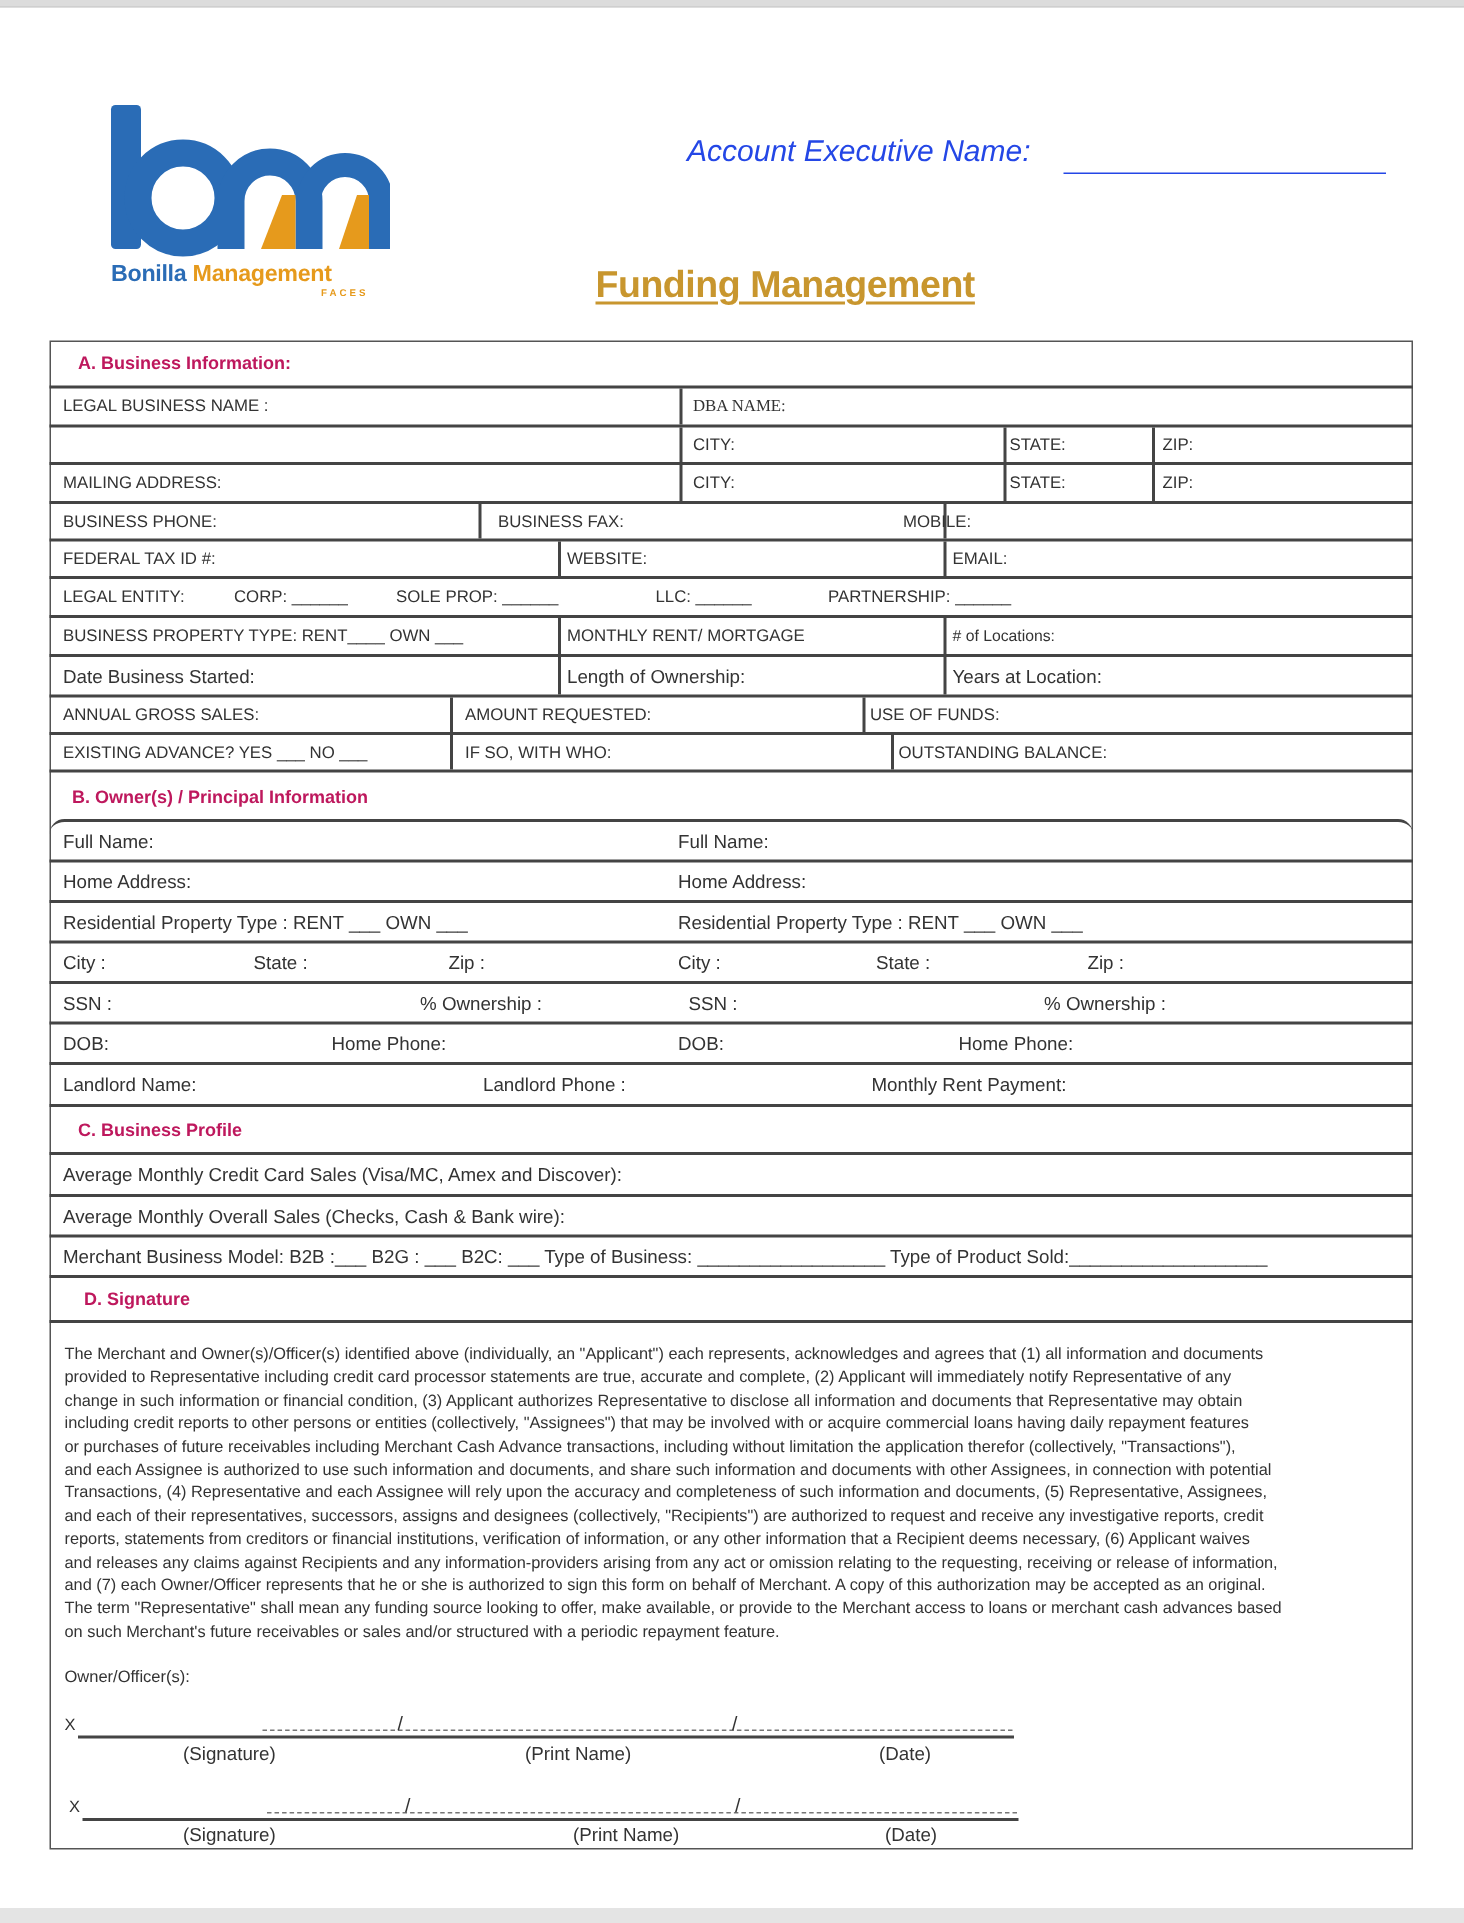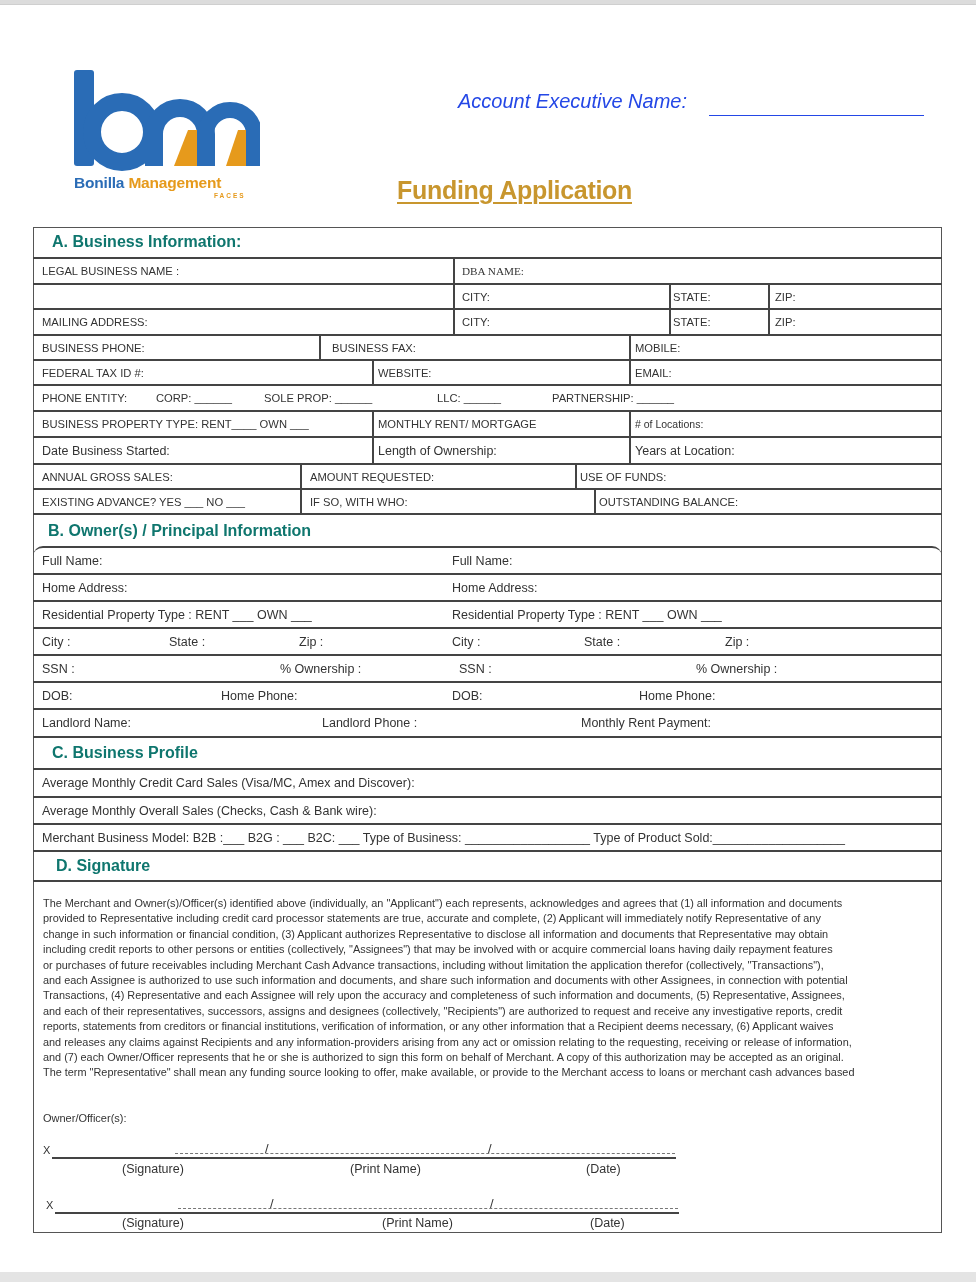--- a/index.html
+++ b/index.html
@@ -18,21 +18,21 @@
   .ae { position:absolute; left:458px; top:90px; font-size:20px; font-style:italic; color:#2447e6; white-space:nowrap; }
   .ae-line { position:absolute; left:709px; top:115px; width:215px; height:0; border-bottom:1.5px solid #2447e6; }
   .title { position:absolute; left:397px; top:176px; font-size:25px; font-weight:bold; color:#c8962e; text-decoration:underline; text-underline-offset:3px; text-decoration-thickness:2px; white-space:nowrap; letter-spacing:-0.3px; }
 
   
   .frame { position:absolute; left:33px; top:227px; width:909px; height:1006px; border:1.5px solid #555; box-sizing:border-box; }
   .row { position:absolute; left:33px; width:909px; box-sizing:border-box; border-top:2px solid #444; }
   .cell { position:absolute; top:0; bottom:0; box-sizing:border-box; font-size:11.2px; color:#333; padding-left:9px; display:flex; align-items:center; white-space:nowrap; }
   .cell.big { font-size:12.5px; }
   .vl { position:absolute; top:0; bottom:0; width:0; border-left:2px solid #444; }
-  .sec { position:absolute; left:33px; width:909px; box-sizing:border-box; border-top:2px solid #444; font-weight:bold; font-size:16px; color:#0f766e; display:flex; align-items:center; }
+  .sec { position:absolute; left:33px; width:909px; box-sizing:border-box; border-top:2px solid #444; font-weight:bold; font-size:12px; color:#be185d; display:flex; align-items:center; }
   .txt { position:absolute; white-space:nowrap; font-size:11px; color:#333; }
 
   .legal { position:absolute; left:43px; top:896px; width:890px; font-size:10.9px; line-height:15.4px; color:#333; text-align:left; }
   .legal span { display:block; white-space:nowrap; }
 
   .sigline { position:absolute; height:0; border-bottom:2px solid #444; }
   .sigdash { position:absolute; height:0; border-bottom:1px dashed #777; }
   .sig-lbl { position:absolute; font-size:12.5px; color:#333; white-space:nowrap; }
 </style>
 </head>
@@ -53,21 +53,21 @@
   </svg>
   <div class="logo-text">
     <span class="b">Bonilla</span>
     <span class="m">Management</span>
   </div>
   <div class="logo-sub">FACES</div>
 </div>
 
 <div class="ae">Account Executive Name:</div>
 <div class="ae-line"></div>
-<div class="title">Funding Application</div>
+<div class="title">Funding Management</div>
 
 <div class="frame"></div>
 
 <div class="sec" style="top:227px;height:30px;border-top:none;padding-left:19px;">A. Business Information:</div>
 
 <div class="row" style="top:257px;height:26px;">
   <div class="cell" style="left:0;width:420px;">LEGAL BUSINESS NAME :</div>
   <div class="vl" style="left:420px;"></div>
   <div class="cell" style="left:420px;right:0;font-family:Liberation Serif, serif;">DBA NAME:</div>
 </div>
@@ -89,33 +89,33 @@
   <div class="cell" style="left:631px;width:105px;">STATE:</div>
   <div class="vl" style="left:735px;"></div>
   <div class="cell" style="left:733px;right:0;">ZIP:</div>
 </div>
 
 <div class="row" style="top:334px;height:25px;">
   <div class="cell" style="left:0;width:286px;">BUSINESS PHONE:</div>
   <div class="vl" style="left:286px;"></div>
   <div class="cell" style="left:290px;width:306px;">BUSINESS FAX:</div>
   <div class="vl" style="left:596px;"></div>
-  <div class="cell" style="left:593px;right:0;">MOBILE:</div>
+  <div class="cell" style="left:560px;right:0;">MOBILE:</div>
 </div>
 
 <div class="row" style="top:359px;height:25px;">
   <div class="cell" style="left:0;width:339px;">FEDERAL TAX ID #:</div>
   <div class="vl" style="left:339px;"></div>
   <div class="cell" style="left:336px;width:260px;">WEBSITE:</div>
   <div class="vl" style="left:596px;"></div>
   <div class="cell" style="left:593px;right:0;">EMAIL:</div>
 </div>
 
 <div class="row" style="top:384px;height:26px;">
-  <div class="cell" style="left:0;width:110px;">PHONE ENTITY:</div>
+  <div class="cell" style="left:0;width:110px;">LEGAL ENTITY:</div>
   <div class="cell" style="left:114px;width:110px;">CORP: ______</div>
   <div class="cell" style="left:222px;width:130px;">SOLE PROP: ______</div>
   <div class="cell" style="left:395px;width:110px;">LLC: ______</div>
   <div class="cell" style="left:510px;width:180px;">PARTNERSHIP: ______</div>
 </div>
 
 <div class="row" style="top:410px;height:26px;">
   <div class="cell" style="left:0;width:339px;">BUSINESS PROPERTY TYPE:  RENT____ OWN ___</div>
   <div class="vl" style="left:339px;"></div>
   <div class="cell" style="left:336px;width:260px;">MONTHLY RENT/ MORTGAGE</div>
@@ -207,20 +207,21 @@
   <span>change in such information or financial condition, (3) Applicant authorizes Representative to disclose all information and documents that Representative may obtain</span>
   <span>including credit reports to other persons or entities (collectively, "Assignees") that may be involved with or acquire commercial loans having daily repayment features</span>
   <span>or purchases of future receivables including Merchant Cash Advance transactions, including without limitation the application therefor (collectively, "Transactions"),</span>
   <span>and each Assignee is authorized to use such information and documents, and share such information and documents with other Assignees, in connection with potential</span>
   <span>Transactions, (4) Representative and each Assignee will rely upon the accuracy and completeness of such information and documents, (5) Representative, Assignees,</span>
   <span>and each of their representatives, successors, assigns and designees (collectively, "Recipients") are authorized to request and receive any investigative reports, credit</span>
   <span>reports, statements from creditors or financial institutions, verification of information, or any other information that a Recipient deems necessary, (6) Applicant waives</span>
   <span>and releases any claims against Recipients and any information-providers arising from any act or omission relating to the requesting, receiving or release of information,</span>
   <span>and (7) each Owner/Officer represents that he or she is authorized to sign this form on behalf of Merchant. A copy of this authorization may be accepted as an original.</span>
   <span>The term "Representative" shall mean any funding source looking to offer, make available, or provide to the Merchant access to loans or merchant cash advances based</span>
+  <span>on such Merchant's future receivables or sales and/or structured with a periodic repayment feature.</span>
 </div>
 
 <div class="txt" style="left:43px;top:1112px;">Owner/Officer(s):</div>
 
 <div>
   <div class="txt" style="left:43px;top:1144px;font-size:11px;">X</div>
   <div class="sigline" style="left:52px;top:1157px;width:624px;"></div>
   <div class="sigdash" style="left:175px;top:1153px;width:500px;"></div>
   <div class="txt" style="left:265px;top:1141px;font-size:13px;">/</div>
   <div class="txt" style="left:488px;top:1141px;font-size:13px;">/</div>

